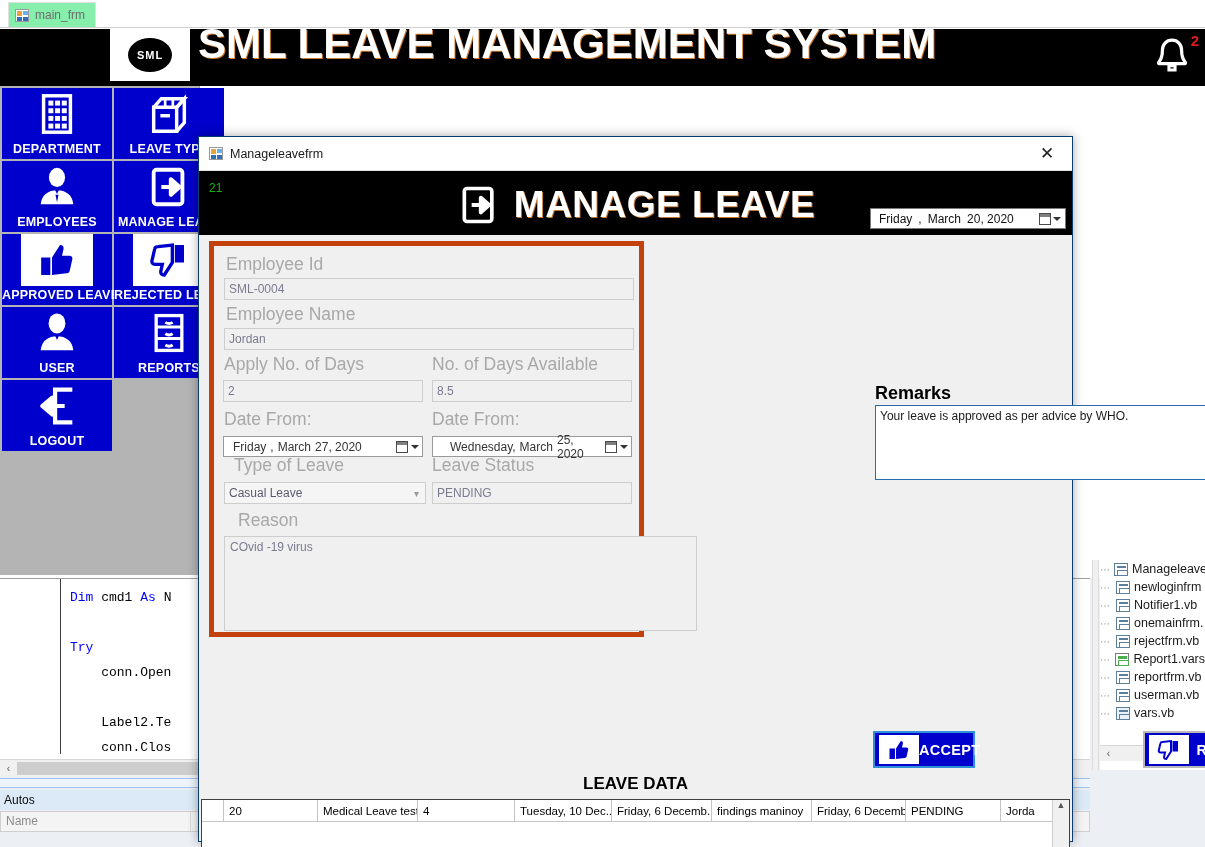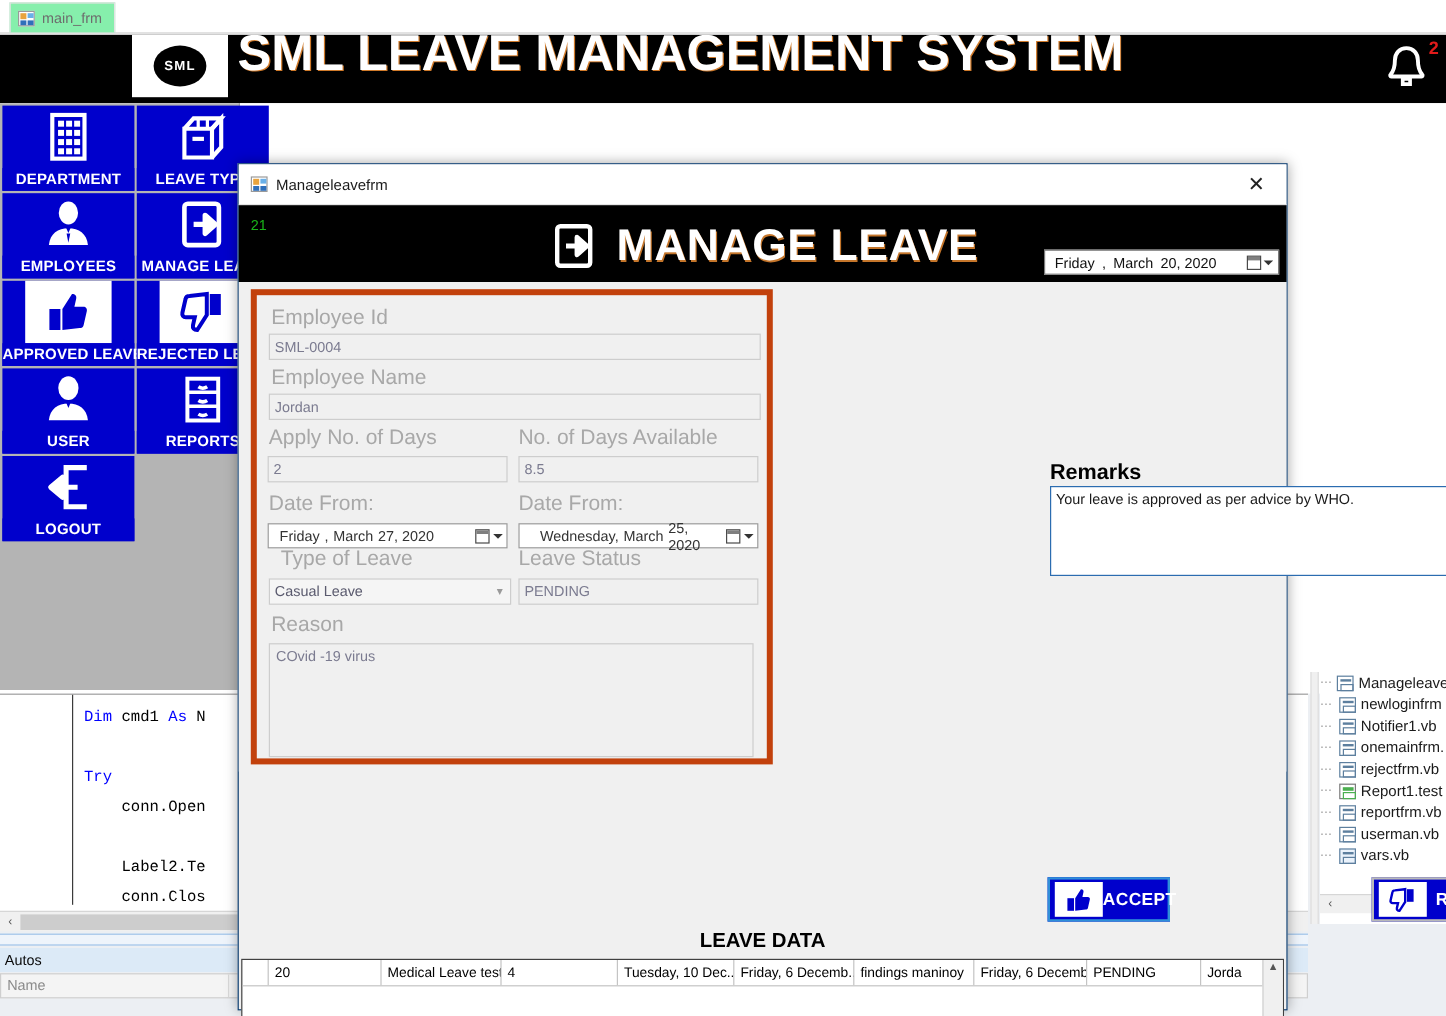--- a/index.html
+++ b/index.html
@@ -460,21 +460,21 @@
         <span>onemainfrm.</span>
       </div>
       <div class="sol-row">
         <span class="sol-dots">⋯</span>
         <span class="fileicon"></span>
         <span>rejectfrm.vb</span>
       </div>
       <div class="sol-row">
         <span class="sol-dots">⋯</span>
         <span class="fileicon rdlc"></span>
-        <span>Report1.test</span>
+        <span>Report1.vars</span>
       </div>
       <div class="sol-row">
         <span class="sol-dots">⋯</span>
         <span class="fileicon"></span>
         <span>reportfrm.vb</span>
       </div>
       <div class="sol-row">
         <span class="sol-dots">⋯</span>
         <span class="fileicon"></span>
         <span>userman.vb</span>
@@ -558,22 +558,22 @@
 
         <div class="fld-label" style="left:10px; top:209px;margin-left:10px;">Type of Leave</div>
         <div class="cbx" style="left:10px; top:236px; width:202px;">
           <span>Casual Leave</span>
           <span class="arrow">▾</span>
         </div>
 
         <div class="fld-label" style="left:218px; top:209px;">Leave Status</div>
         <div class="tb" style="left:218px; top:236px; width:200px;">PENDING</div>
 
-        <div class="fld-label" style="left:12px; top:264px;">Reason</div>
-        <div class="tb multiline" style="left:10px; top:290px; width:404px; height:95px;">COvid -19 virus</div>
+        <div class="fld-label" style="left:24px; top:264px;">Reason</div>
+        <div class="tb multiline" style="left:10px; top:290px; width:473px; height:95px;">COvid -19 virus</div>
       </div>
 
     </div>
 
     <div class="remarks-title">Remarks</div>
     <div class="remarks-box">Your leave is approved as per advice by WHO.</div>
 
     <div class="btn-accept">
       <span class="btn-ico">
         <svg width="26" height="24" viewBox="0 0 24 24">

